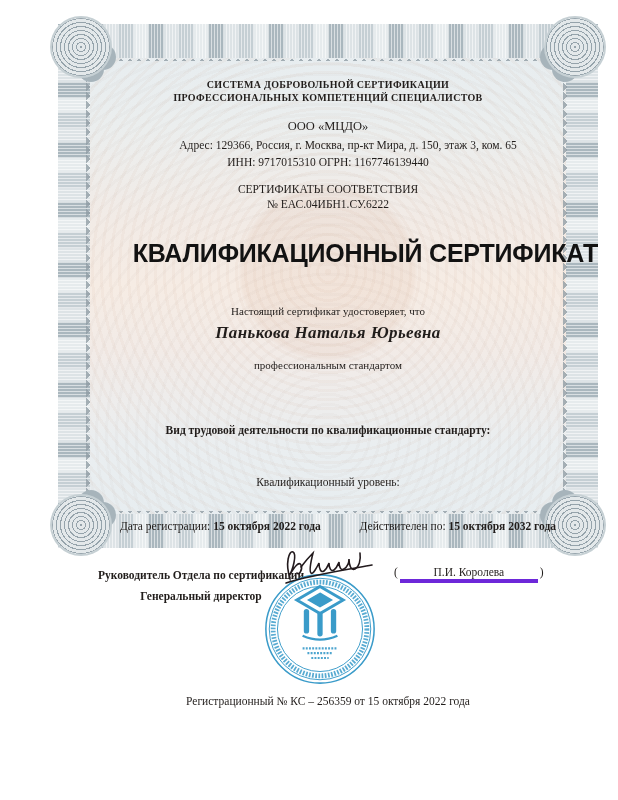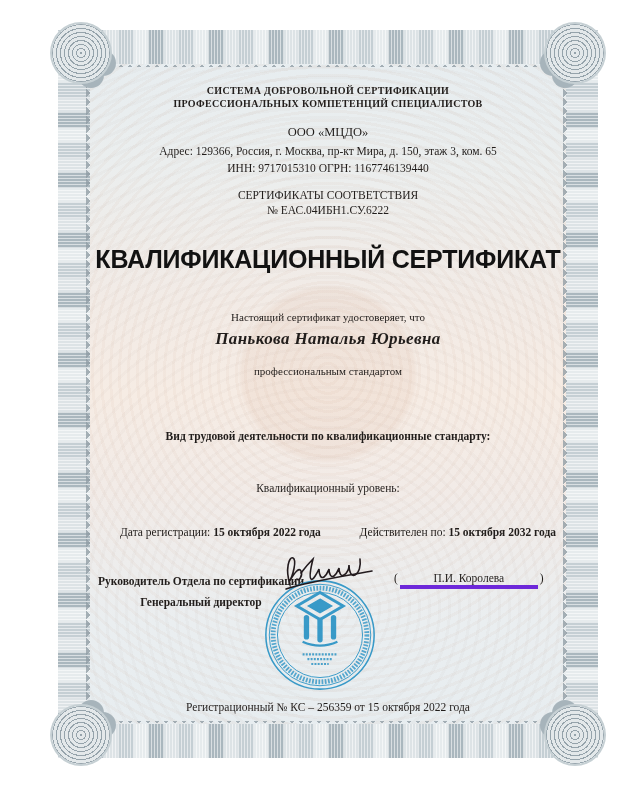--- a/index.html
+++ b/index.html
@@ -3,21 +3,21 @@
 <meta charset="utf-8">
 <style>
   html,body{margin:0;padding:0;}
   body{
     width:618px;height:800px;position:relative;
     background:#ffffff;
     font-family:"Liberation Serif", serif;
     color:#211d1b;
     overflow:hidden;
   }
-  .cert{position:absolute;left:58px;top:30px;width:540px;height:728px;}
+  .cert{position:absolute;left:58px;top:24px;width:540px;height:524px;}
 
   
   .cert-bg{
     position:absolute;inset:28px;
     background:
       radial-gradient(circle at 50% 47%, rgba(205,155,125,0.10) 0 86px, rgba(205,155,125,0) 90px),
       repeating-radial-gradient(circle at 50% 47%, rgba(190,140,110,0.06) 0 3px, rgba(255,255,255,0) 3px 9px),
       repeating-radial-gradient(circle at 50% 82%, rgba(170,150,140,0.05) 0 3px, rgba(255,255,255,0) 3px 10px),
       linear-gradient(180deg,#e7edf0 0%,#ebeeee 16%,#f2ebe6 36%,#f6ece4 50%,#f2ebe7 64%,#eaeef0 84%,#e7edf0 100%);
   }
@@ -66,27 +66,27 @@
   }
   .c-tl{left:-6px;top:-6px;}
   .c-tr{right:-6px;top:-6px;transform:scaleX(-1);}
   .c-bl{left:-6px;bottom:-6px;transform:scaleY(-1);}
   .c-br{right:-6px;bottom:-6px;transform:scale(-1,-1);}
 
   .abs{position:absolute;left:0;width:100%;text-align:center;}
 
   .hdr{top:54px;font-size:10px;font-weight:bold;line-height:13px;letter-spacing:.3px;}
   .orgname{top:94px;font-size:12.5px;line-height:16px;}
-  .orgaddr{top:113px;font-size:11.5px;line-height:16px;}
+  .orgaddr{top:113px;font-size:11.5px;line-height:16px;padding-left:20px;}
   .orgids{top:130px;font-size:11.5px;line-height:16px;}
   .certtype{top:158px;font-size:11.5px;line-height:15px;}
 
   .title{
     top:214px;font-family:"Liberation Sans",sans-serif;font-weight:bold;
-    font-size:25px;letter-spacing:-0.2px;color:#121212;line-height:30px;
+    font-size:25px;letter-spacing:-0.2px;color:#121212;line-height:30px;text-align:right;
   }
 
   .certifies{top:281px;font-size:11px;}
   .holder{top:299px;font-size:17px;font-weight:bold;letter-spacing:.4px;font-style:italic;}
   .confirm{top:334px;font-size:11px;line-height:14px;}
   .activity{top:400px;font-size:11.5px;font-weight:bold;}
   .level{top:452px;font-size:11.5px;}
 
   .dates{
     position:absolute;left:62px;right:42px;top:496px;

